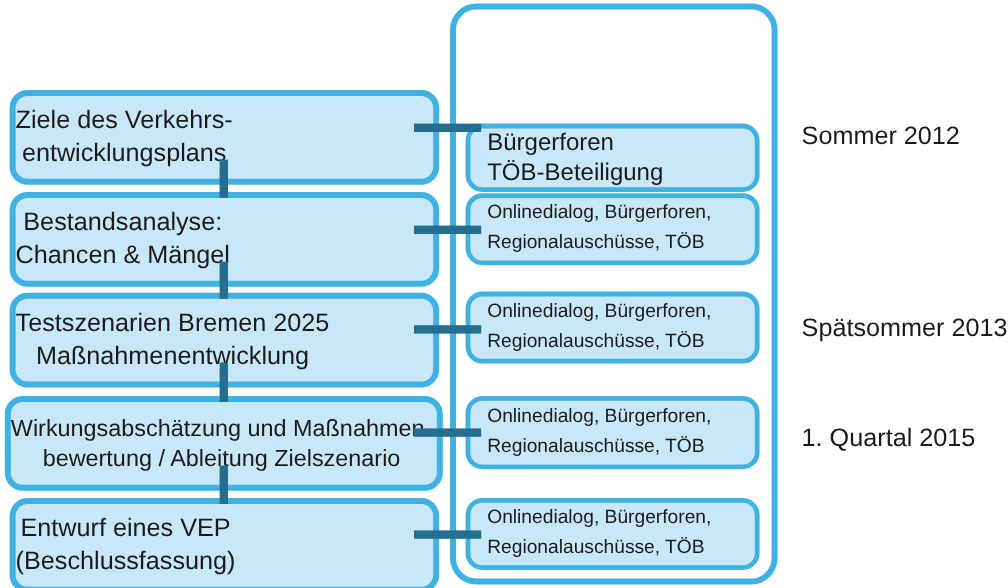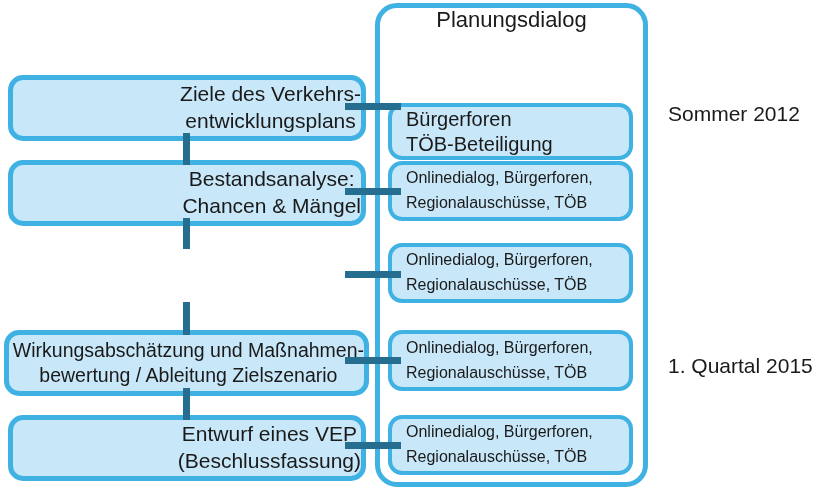--- a/index.html
+++ b/index.html
@@ -14,28 +14,28 @@
     height: 490px;
     background: #ffffff;
     overflow: hidden;
     color: #1a1a1a;
   }
   
   .stage-box {
     position: absolute;
     left: 8px;
     width: 358px;
-    height: 66px;
+    height: 79px;
     box-sizing: border-box;
     background: #c8e7f8;
     border: 5px solid #3fb1e3;
     border-radius: 15px;
     display: flex;
     align-items: center;
-    justify-content: flex-end;
+    justify-content: flex-start;
     text-align: center;
     z-index: 2;
   }
   .stage-box .txt {
     white-space: pre-line;
     font-size: 21px;
     line-height: 1.28;
   }
   .stage-r1 { top: 75px; }
   .stage-r2 { top: 160px; }
@@ -163,31 +163,34 @@
   <div class="hconn h5"></div>
 
   <div class="stage-box stage-r1">
     <span class="txt">Ziele des Verkehrs-
 entwicklungsplans</span>
   </div>
   <div class="stage-box stage-r2">
     <span class="txt">Bestandsanalyse:
 Chancen &amp; Mängel</span>
   </div>
+  <div class="stage-box stage-r3">
+    <span class="txt">Testszenarien Bremen 2025
+Maßnahmenentwicklung</span>
+  </div>
   <div class="stage-box stage-r5">
     <span class="txt">Entwurf eines VEP
 (Beschlussfassung)</span>
   </div>
   <div class="stage-box stage-r4">
     <span class="txt">Wirkungsabschätzung und Maßnahmen-
 bewertung / Ableitung Zielszenario</span>
   </div>
 
   <div class="dialog-frame"></div>
-  <div class="dialog-title">Planungsdialog</div>
 
   <div class="part-box part-r1">
     <span class="txt">Bürgerforen
 TÖB-Beteiligung</span>
   </div>
   <div class="part-box part-r2 part-sm">
     <span class="txt">Onlinedialog, Bürgerforen,
 Regionalauschüsse, TÖB</span>
   </div>
   <div class="part-box part-r3 part-sm">
@@ -197,15 +200,16 @@
   <div class="part-box part-r4 part-sm">
     <span class="txt">Onlinedialog, Bürgerforen,
 Regionalauschüsse, TÖB</span>
   </div>
   <div class="part-box part-r5 part-sm">
     <span class="txt">Onlinedialog, Bürgerforen,
 Regionalauschüsse, TÖB</span>
   </div>
 
   <div class="time-label t1">Sommer 2012</div>
+  <div class="time-label t3">Spätsommer 2013</div>
   <div class="time-label t4">1. Quartal 2015</div>
 
 </div>
 
 </body></html>

